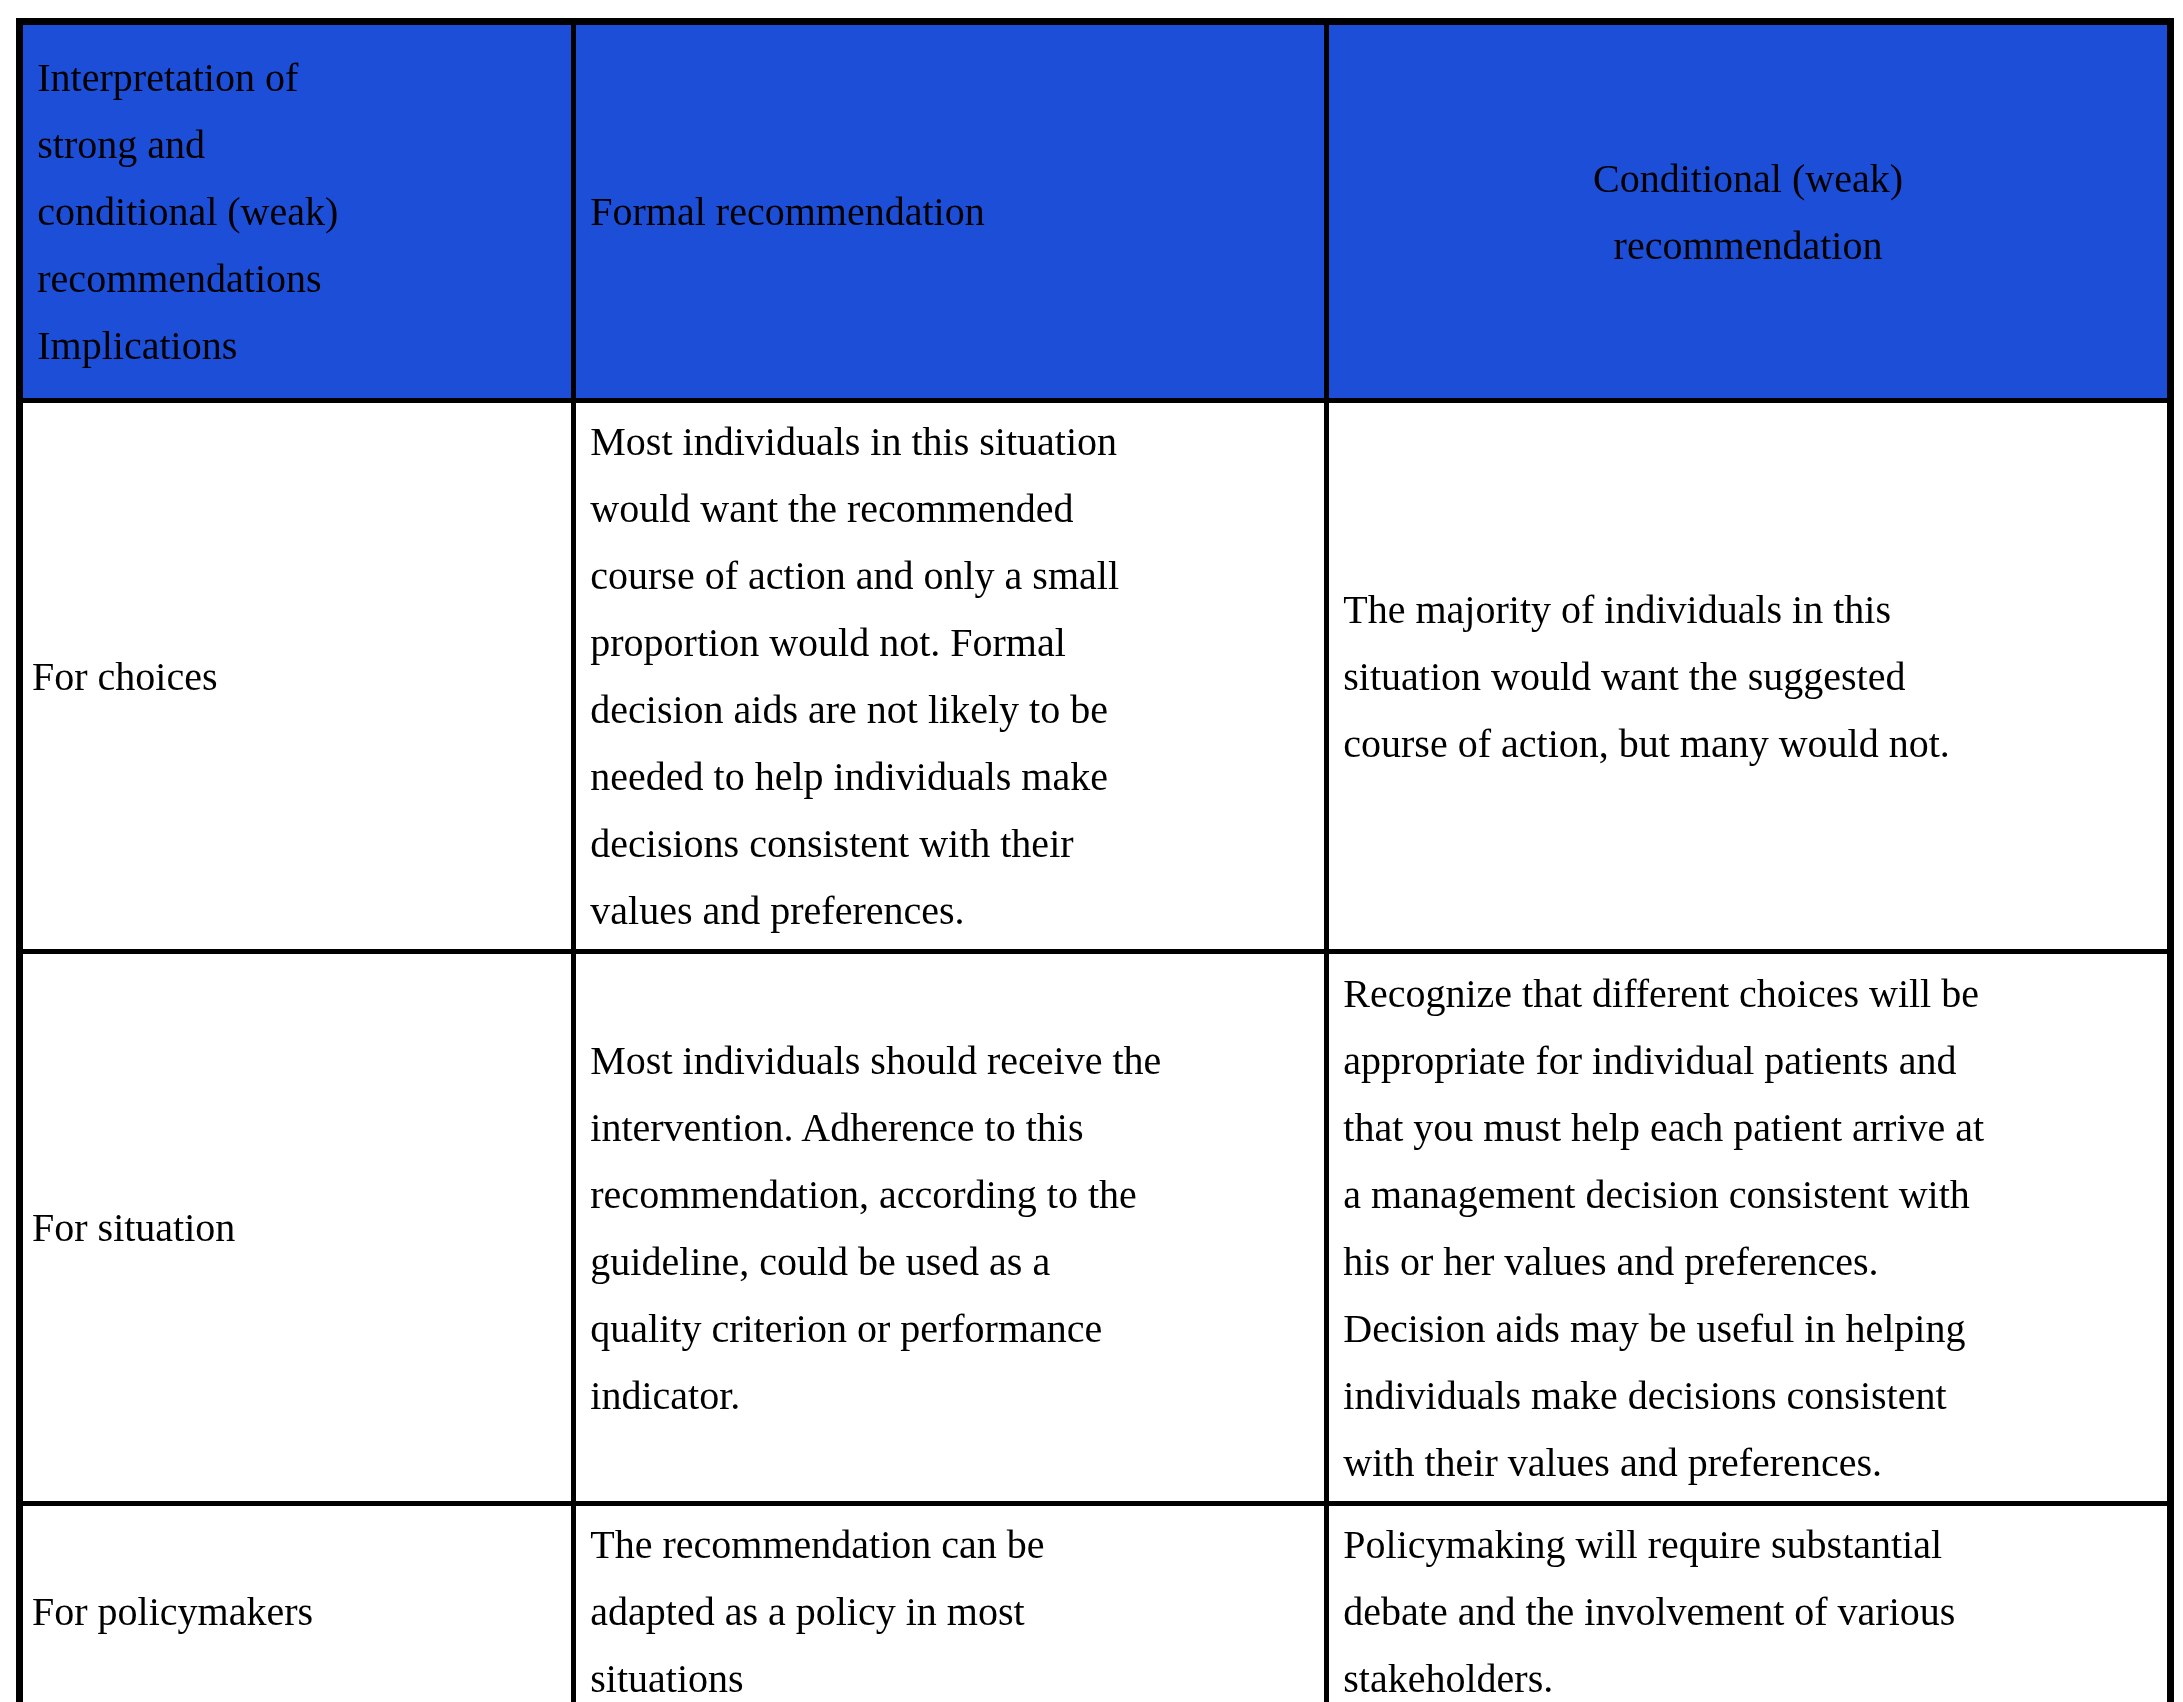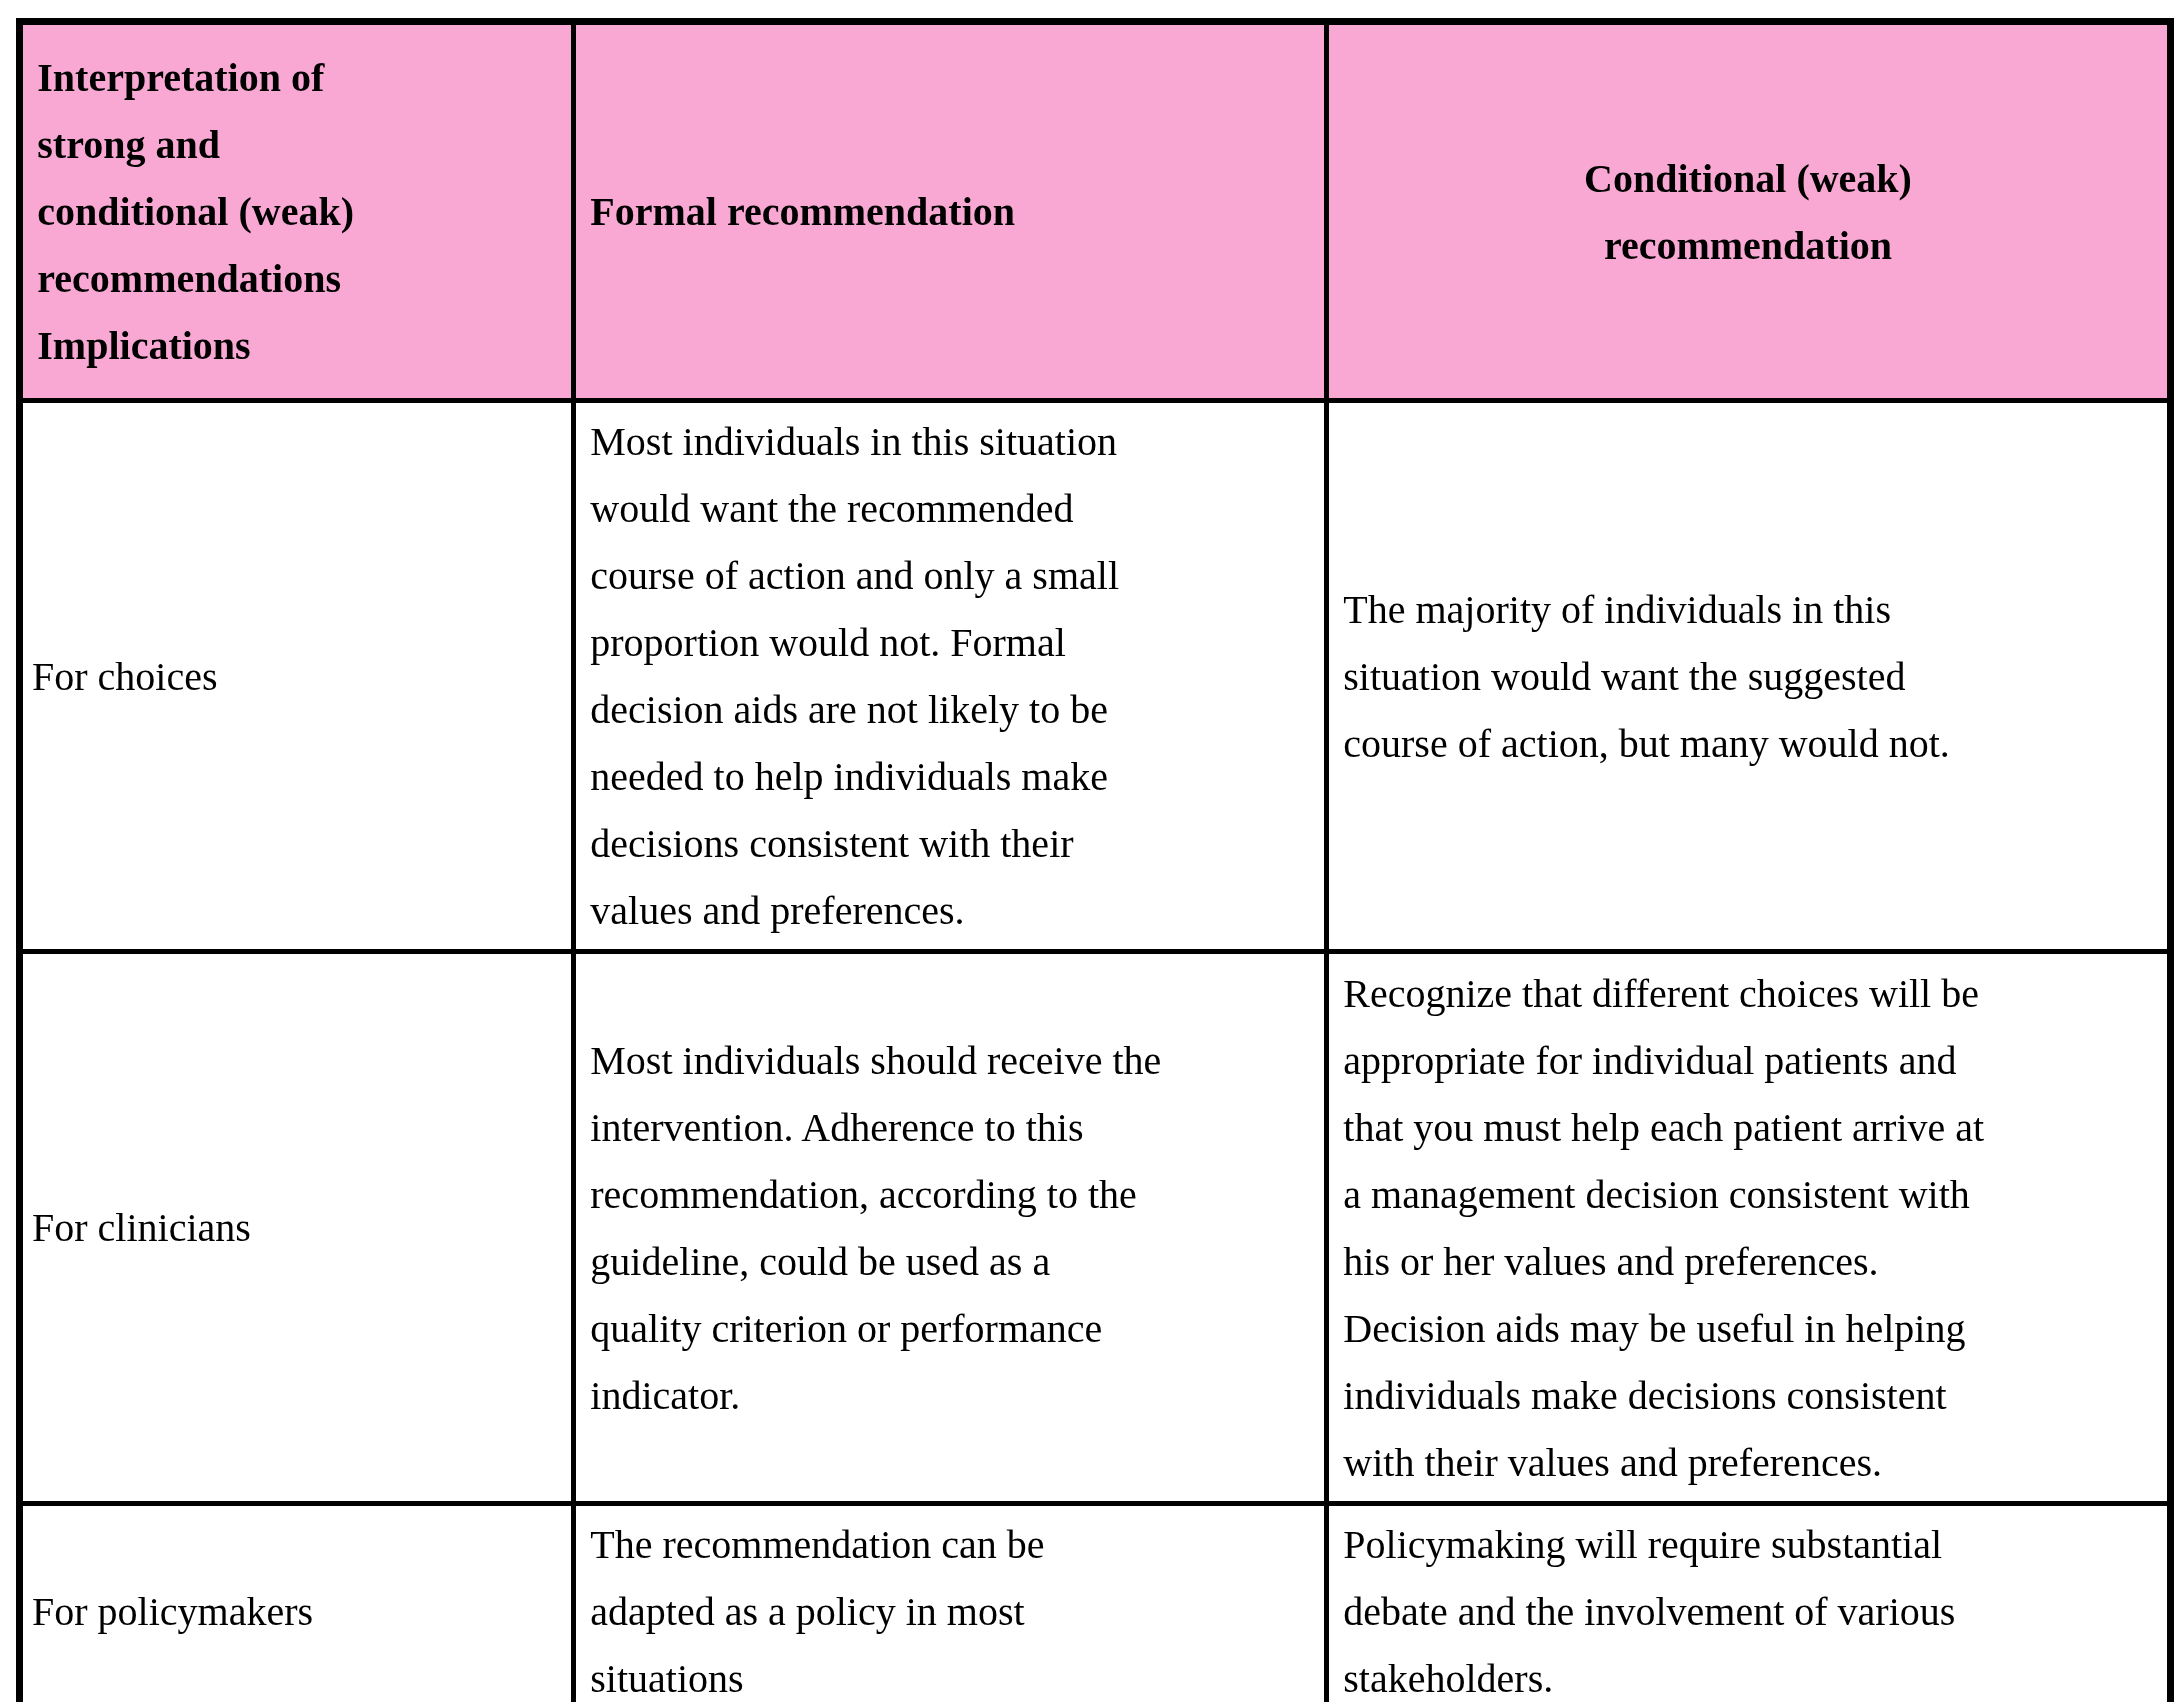--- a/index.html
+++ b/index.html
@@ -25,22 +25,22 @@
     vertical-align: middle;
     text-align: left;
     font-size: 40px;
     line-height: 67px;
     padding: 5.2px 14.3px 5.2px 14.3px;
     white-space: pre-line;
     overflow: hidden;
     box-sizing: border-box;
   }
   .rec-table thead th {
-    background: #f9a8d4;
-    font-weight: bold;
+    background: #1d4ed8;
+    font-weight: normal;
   }
   .rec-table th.center {
     text-align: center;
   }
   .rec-table td.label-cell {
     padding-left: 9px;
   }
 </style>
 </head>
 <body>
@@ -72,21 +72,21 @@
 proportion would not. Formal
 decision aids are not likely to be
 needed to help individuals make
 decisions consistent with their
 values and preferences.</td>
       <td>The majority of individuals in this
 situation would want the suggested
 course of action, but many would not.</td>
     </tr>
     <tr style="height:537px">
-      <td class="label-cell">For clinicians</td>
+      <td class="label-cell">For situation</td>
       <td>Most individuals should receive the
 intervention. Adherence to this
 recommendation, according to the
 guideline, could be used as a
 quality criterion or performance
 indicator.</td>
       <td>Recognize that different choices will be
 appropriate for individual patients and
 that you must help each patient arrive at
 a management decision consistent with

